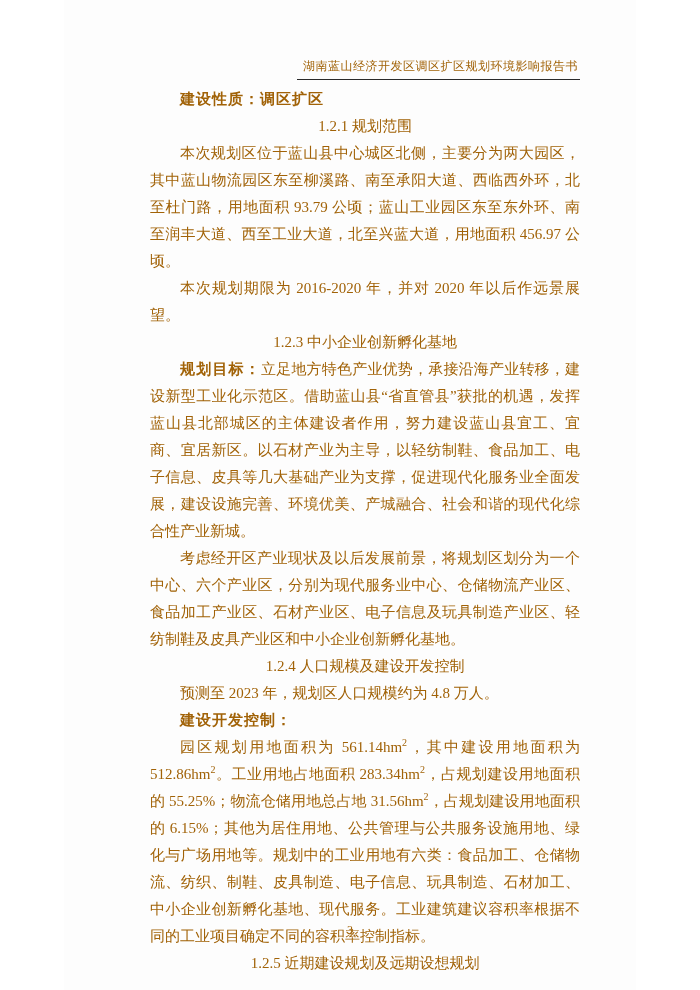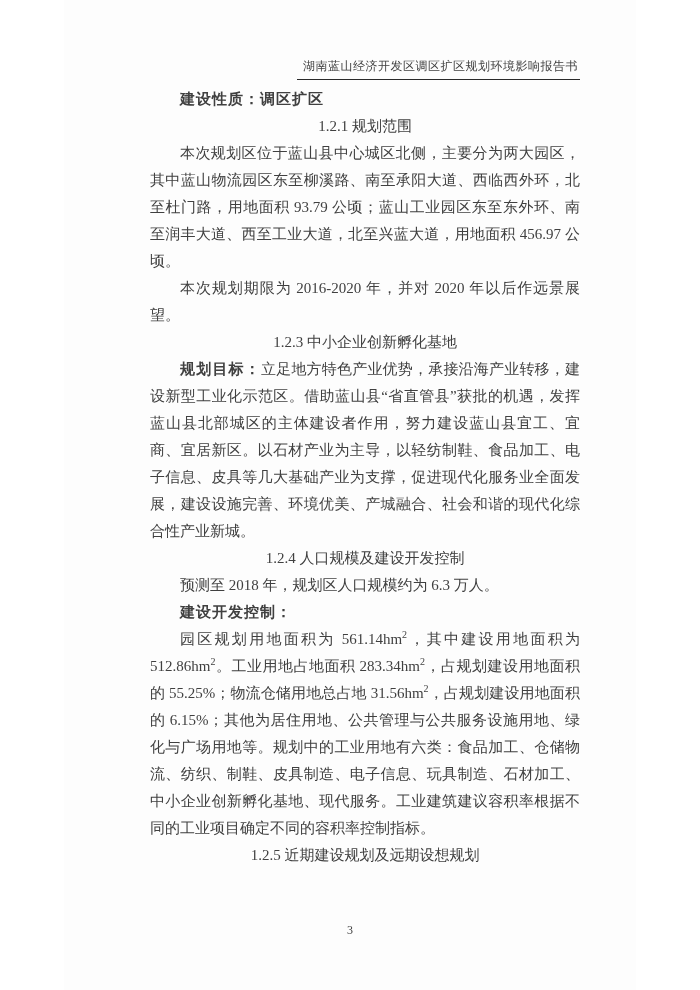--- a/index.html
+++ b/index.html
@@ -3,21 +3,21 @@
 <meta charset="utf-8">
 <style>
   * { margin: 0; padding: 0; box-sizing: border-box; }
   html, body { background: #ffffff; }
   .page {
     position: relative;
     width: 572px;
     height: 990px;
     margin: 0 auto;
     background: #fdfdfd;
-    color: #404040;
+    color: #a16207;
     font-family: "Liberation Serif", "DejaVu Serif", serif;
     padding: 56px 56px 0 86px;
     overflow: hidden;
   }
   .doc-header {
     text-align: right;
   }
   .header-text {
     display: inline-block;
     font-size: 12px;
@@ -64,22 +64,23 @@
     <span class="header-text">湖南蓝山经济开发区调区扩区规划环境影响报告书</span>
   </div>
 
   <div class="doc-body">
       <div class="block label-line"><span class="bold-run">建设性质：调区扩区</span></div>
       <div class="block heading"><span>1.2.1 规划范围</span></div>
       <div class="block para"><span>本次规划区位于蓝山县中心城区北侧，主要分为两大园区，其中蓝山物流园区东至柳溪路、南至承阳大道、西临西外环，北至杜门路，用地面积 93.79 公顷；蓝山工业园区东至东外环、南至润丰大道、西至工业大道，北至兴蓝大道，用地面积 456.97 公顷。</span></div>
       <div class="block para"><span>本次规划期限为 2016-2020 年，并对 2020 年以后作远景展望。</span></div>
       <div class="block heading"><span>1.2.3 中小企业创新孵化基地</span></div>
       <div class="block para"><span class="bold-run">规划目标：</span><span>立足地方特色产业优势，承接沿海产业转移，建设新型工业化示范区。借助蓝山县“省直管县”获批的机遇，发挥蓝山县北部城区的主体建设者作用，努力建设蓝山县宜工、宜商、宜居新区。以石材产业为主导，以轻纺制鞋、食品加工、电子信息、皮具等几大基础产业为支撑，促进现代化服务业全面发展，建设设施完善、环境优美、产城融合、社会和谐的现代化综合性产业新城。</span></div>
+      <div class="block para"><span>考虑经开区产业现状及以后发展前景，将规划区划分为一个中心、六个产业区，分别为现代服务业中心、仓储物流产业区、食品加工产业区、石材产业区、电子信息及玩具制造产业区、轻纺制鞋及皮具产业区和中小企业创新孵化基地。</span></div>
       <div class="block heading"><span>1.2.4 人口规模及建设开发控制</span></div>
-      <div class="block para"><span>预测至 2018 年，规划区人口规模约为 6.3 万人。</span></div>
+      <div class="block para"><span>预测至 2023 年，规划区人口规模约为 4.8 万人。</span></div>
       <div class="block para"><span class="bold-run">建设开发控制：</span></div>
       <div class="block para"><span>园区规划用地面积为 561.14hm</span><sup>2</sup><span>，其中建设用地面积为 512.86hm</span><sup>2</sup><span>。工业用地占地面积 283.34hm</span><sup>2</sup><span>，占规划建设用地面积的 55.25%；物流仓储用地总占地 31.56hm</span><sup>2</sup><span>，占规划建设用地面积的 6.15%；其他为居住用地、公共管理与公共服务设施用地、绿化与广场用地等。规划中的工业用地有六类：食品加工、仓储物流、纺织、制鞋、皮具制造、电子信息、玩具制造、石材加工、中小企业创新孵化基地、现代服务。工业建筑建议容积率根据不同的工业项目确定不同的容积率控制指标。</span></div>
       <div class="block heading"><span>1.2.5 近期建设规划及远期设想规划</span></div>
     </div>
 
   <div class="doc-footer">
     <span>3</span>
   </div>
 </div>
 

